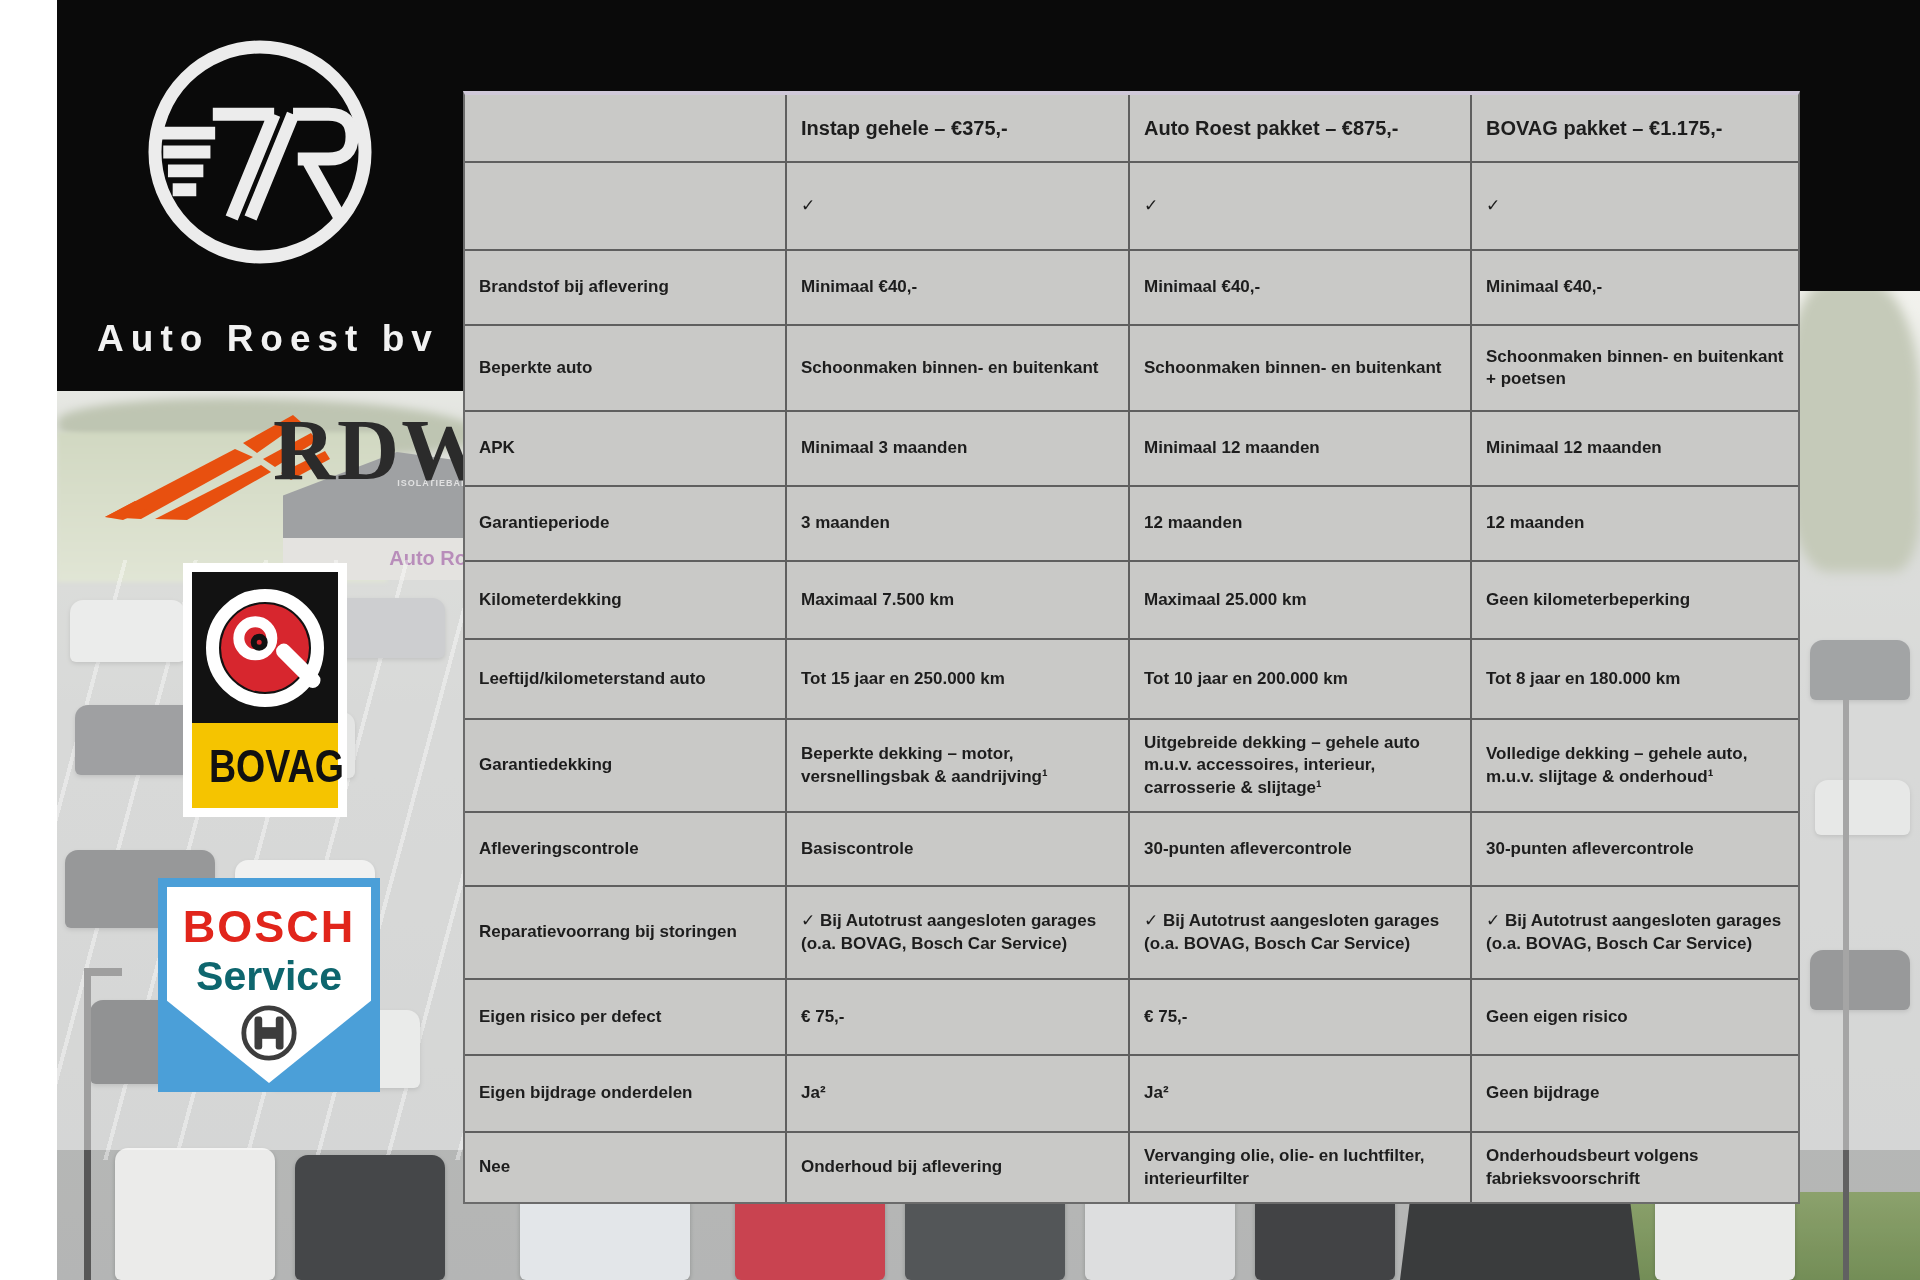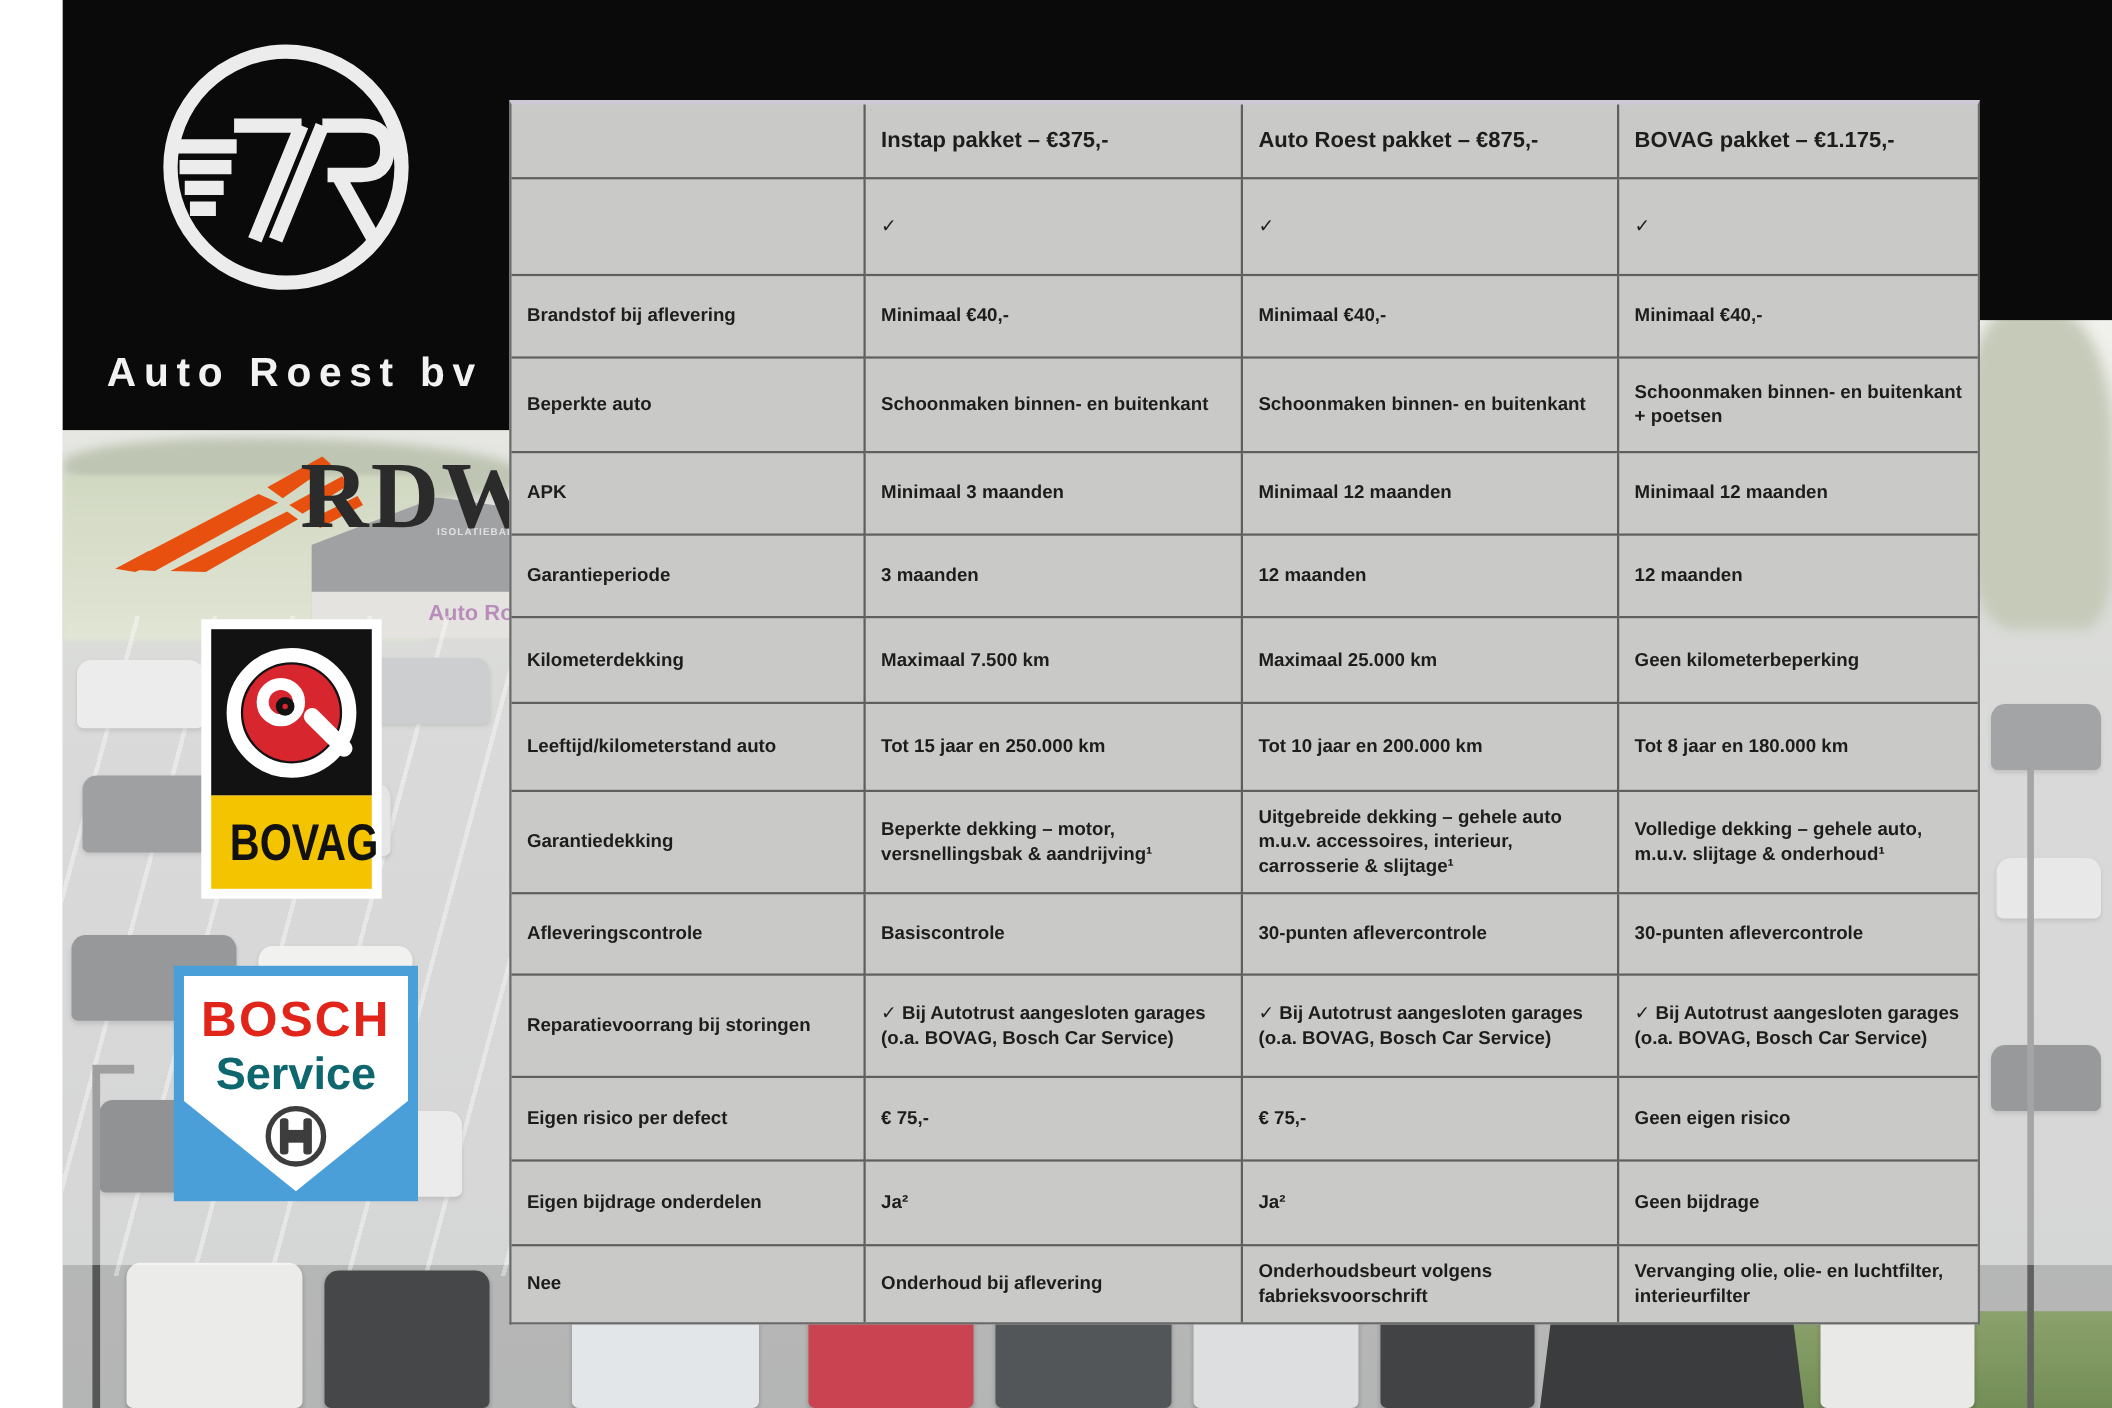--- a/index.html
+++ b/index.html
@@ -192,21 +192,21 @@
         <circle cx="32" cy="32" r="26"></circle>
         <rect x="17" y="15" width="8" height="34" rx="3"></rect>
         <rect x="39" y="15" width="8" height="34" rx="3"></rect>
         <rect x="19" y="26" width="26" height="12"></rect>
       </svg>
     </div>
   </div>
 
   <div class="pkg-table">
     <div class="c hd lbl"></div>
-    <div class="c hd">Instap pakket – €375,-</div>
+    <div class="c hd">Instap gehele – €375,-</div>
     <div class="c hd">Auto Roest pakket – €875,-</div>
     <div class="c hd">BOVAG pakket – €1.175,-</div>
 
     <div class="c lbl"></div>
     <div class="c">✓</div>
     <div class="c">✓</div>
     <div class="c">✓</div>
 
     <div class="c lbl">Brandstof bij aflevering</div>
     <div class="c">Minimaal €40,-</div>
@@ -258,17 +258,17 @@
     <div class="c">€ 75,-</div>
     <div class="c">Geen eigen risico</div>
 
     <div class="c lbl">Eigen bijdrage onderdelen</div>
     <div class="c">Ja²</div>
     <div class="c">Ja²</div>
     <div class="c">Geen bijdrage</div>
 
     <div class="c">Nee</div>
     <div class="c lbl">Onderhoud bij aflevering</div>
+    <div class="c">Vervanging olie, olie- en luchtfilter, interieurfilter</div>
     <div class="c">Onderhoudsbeurt volgens fabrieksvoorschrift</div>
-    <div class="c">Vervanging olie, olie- en luchtfilter, interieurfilter</div>
   </div>
 
 </div>
 
 </body></html>

